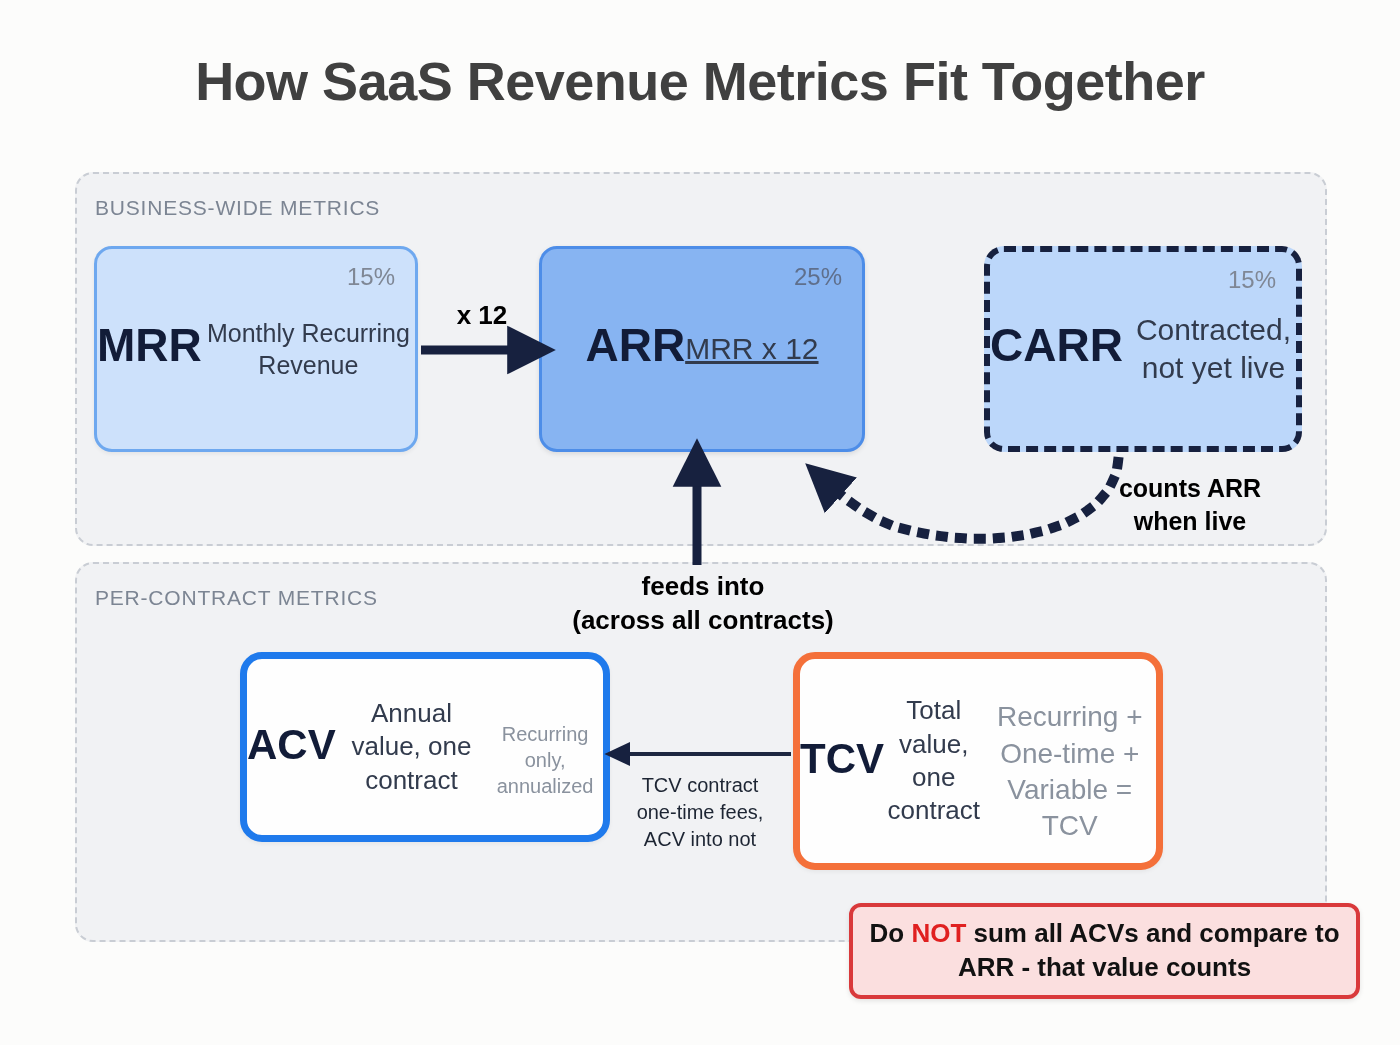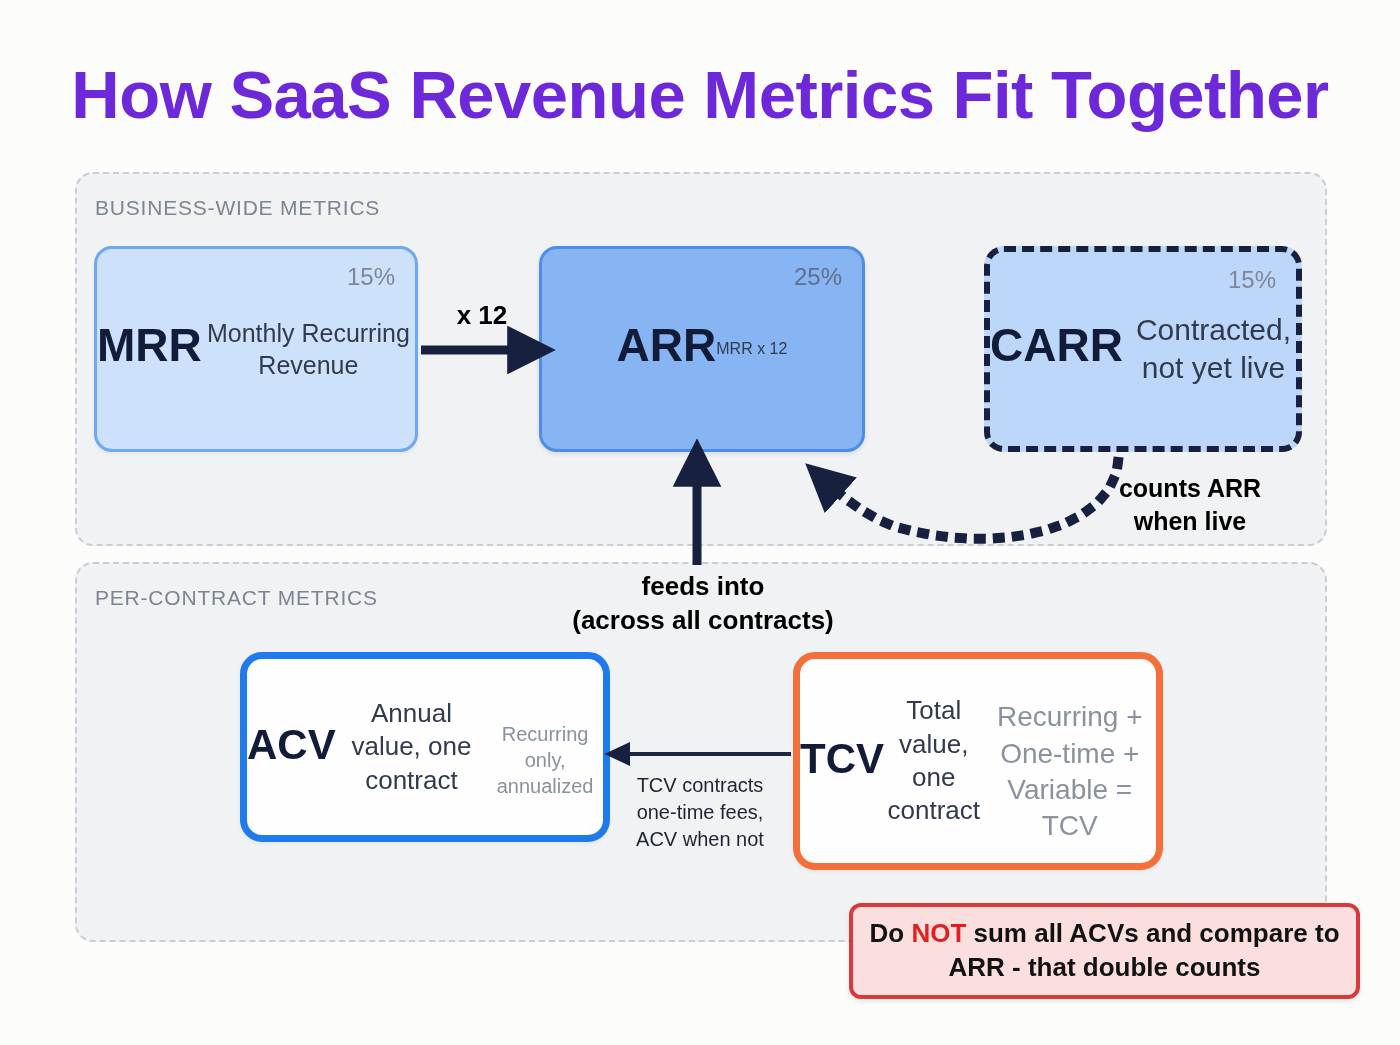--- a/index.html
+++ b/index.html
@@ -6,25 +6,25 @@
   html, body {
     width: 1400px; height: 1045px;
     background: #fcfcfb;
     font-family: "Liberation Sans", sans-serif;
     overflow: hidden;
   }
   #canvas { position: relative; width: 1400px; height: 1045px; }
 
   
   #page-title {
-    position: absolute; left: 0; top: 56px; width: 1400px;
-    text-align: center;
-    font-size: 67px; font-weight: bold;
+    position: absolute; left: 0; top: 50px; width: 1400px;
+    text-align: center;
+    font-size: 54px; font-weight: bold;
     letter-spacing: -0.5px;
-    color: #6d28d9;
+    color: #404040;
     font-family: "Liberation Sans", sans-serif;
   }
 
   
   .panel {
     position: absolute;
     background: #f1f2f4;
     border: 2px dashed #c9cdd4;
     border-radius: 18px;
   }
@@ -80,21 +80,21 @@
   #card-mrr .card-sub { font-size: 25px; }
 
   
   #card-arr {
     left: 539px; top: 246px; width: 326px; height: 206px;
     background: #87b4f2;
     border: 3px solid #4d8de8;
     box-shadow: 0 2px 5px rgba(0,0,0,0.10);
   }
   #card-arr .card-title { font-size: 46px; margin-bottom: 8px; }
-  #card-arr .card-sub { font-size: 16px; }
+  #card-arr .card-sub { font-size: 30px; text-decoration: underline; }
   #card-arr .pct { color: #5f6f8c; }
 
   
   #card-carr {
     left: 984px; top: 246px; width: 318px; height: 206px;
     background: #bcd7fa;
     border: 6px dashed #17213f;
     border-radius: 20px;
   }
   #card-carr .card-title { font-size: 46px; margin-bottom: 8px; }
@@ -253,24 +253,24 @@
     <span>counts ARR</span><br>
     <span>when live</span>
   </div>
 
   <div class="conn-label" id="label-feeds">
     <span>feeds into</span><br>
     <span>(across all contracts)</span>
   </div>
 
   <div class="conn-label" id="label-tcv-incl">
-    <span>TCV contracts</span><br>
+    <span>TCV contract</span><br>
     <span>one-time fees,</span><br>
-    <span>ACV when not</span>
+    <span>ACV into not</span>
   </div>
 
   <div id="warning-box">
     <div id="warning-text">
-      <span>Do </span><span class="em">NOT</span><span> sum all ACVs and compare to ARR - that double counts</span>
+      <span>Do </span><span class="em">NOT</span><span> sum all ACVs and compare to ARR - that value counts</span>
     </div>
   </div>
 
 </div>
 
 </body></html>

